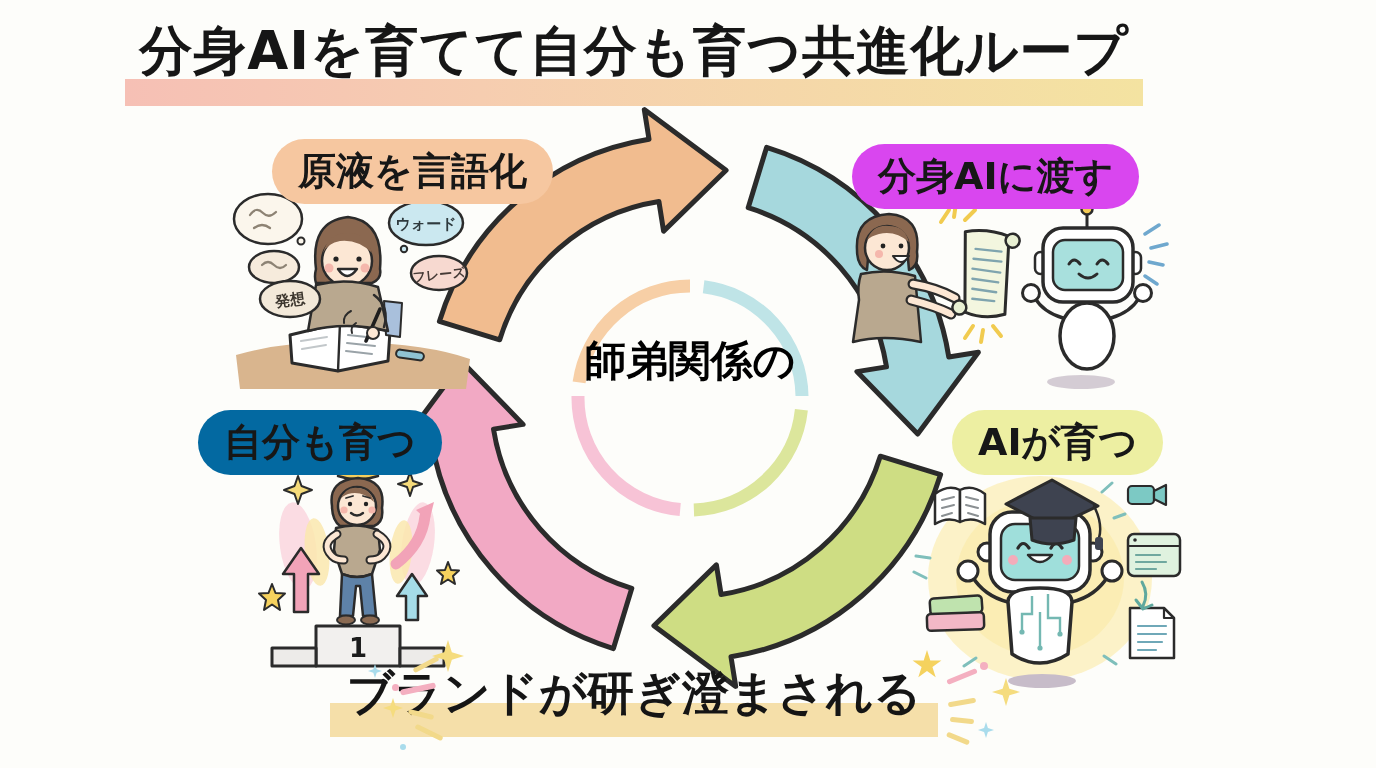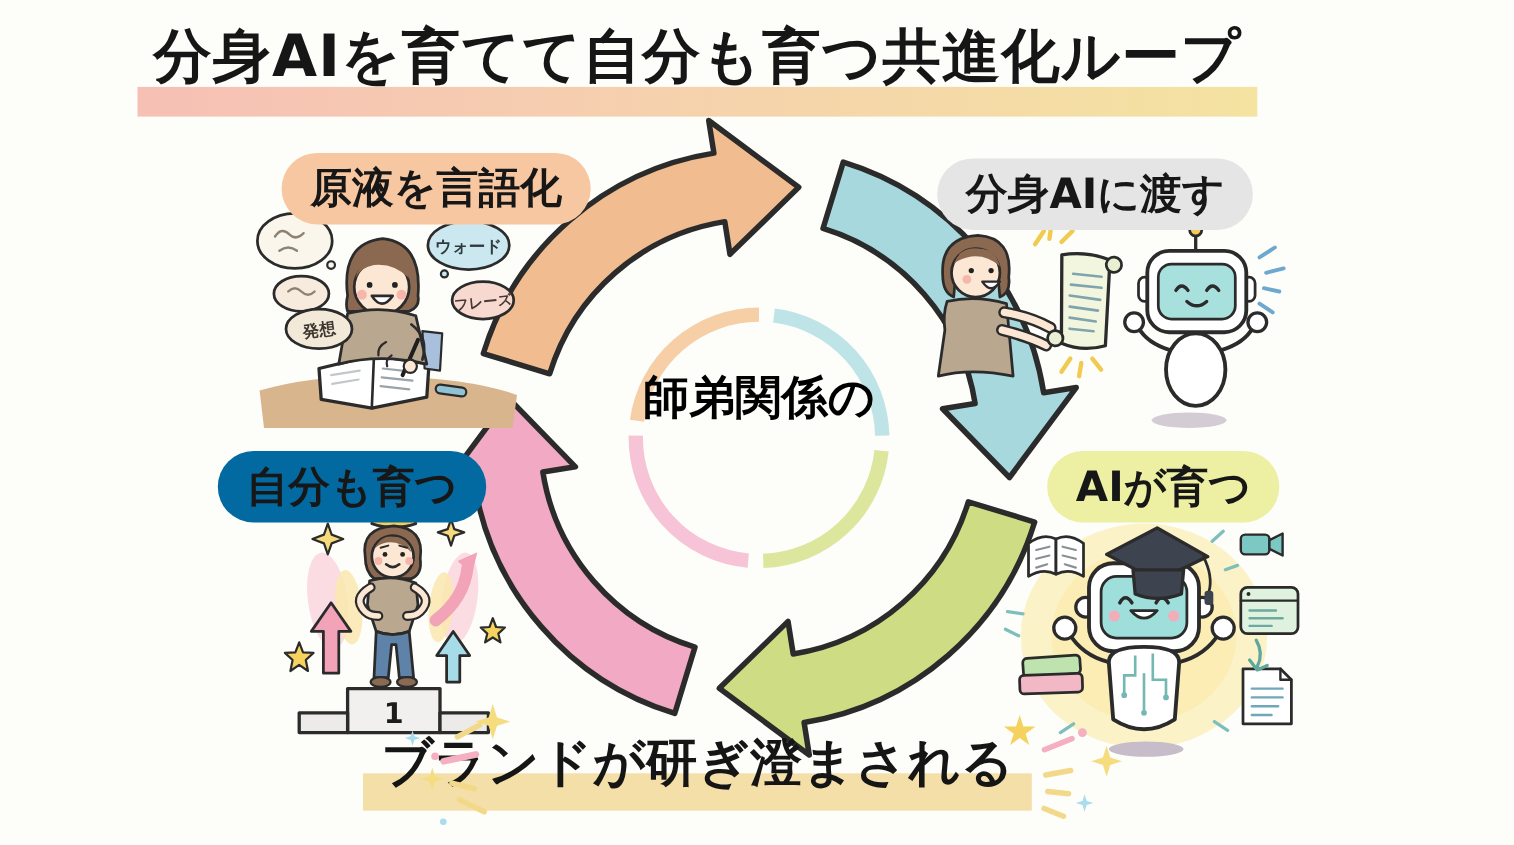--- a/index.html
+++ b/index.html
@@ -26,21 +26,21 @@
     background-position:0 100%;
     white-space:nowrap;
   }
 
   
   .pill {
     position:absolute; z-index:6;
     font-size:38px; font-weight:700; color:#171717;
     padding:7px 26px; border-radius:34px; white-space:nowrap;
   }
-  .pill-tl { left:256px; top:139px; }
+  .pill-tl { left:272px; top:139px; }
   .pill-tr { left:852px; top:144px; }
   .pill-br { left:952px; top:410px; }
   .pill-bl { left:198px; top:410px; }
 
   
   .center-text {
     position:absolute; left:545px; top:334px; width:290px; z-index:4;
     text-align:center; font-size:42px; font-weight:700; color:#000000; line-height:1.29;
   }
 
@@ -88,21 +88,21 @@
       <path d="M 703.6 286.8 A 112 112 0 0 1 802.0 396.0" fill="none" stroke="#BFE4E7" stroke-width="13" stroke-linecap="butt"></path>
       <path d="M 801.4 409.7 A 112 112 0 0 1 693.9 509.9" fill="none" stroke="#DCE69C" stroke-width="13" stroke-linecap="butt"></path>
       <path d="M 680.2 509.6 A 112 112 0 0 1 578.0 396.0" fill="none" stroke="#F7C3D6" stroke-width="13" stroke-linecap="butt"></path>
     </svg>
 
   <div class="title-wrap">
     <span class="title">分身AIを育てて自分も育つ共進化ループ</span>
   </div>
 
   <div class="pill pill-tl" style="background: rgb(246, 199, 160);">原液を言語化</div>
-  <div class="pill pill-tr" style="background: #e5e5e5;">分身AIに渡す</div>
+  <div class="pill pill-tr" style="background: #d946ef;">分身AIに渡す</div>
   <div class="pill pill-br" style="background: rgb(237, 239, 162);">AIが育つ</div>
   <div class="pill pill-bl" style="background: #0369a1;">自分も育つ</div>
 
   <div class="center-text">
     <div>師弟関係の</div>
   </div>
 
   <svg class="scene" style="left:228px; top:183px;" width="252" height="212" viewBox="0 0 252 212">
     <path d="M8 172 Q60 157 125 159 Q200 161 242 176 L238 206 L12 206 Z" fill="#D9B58E"></path>
     <path d="M62 152 L112 140 L162 148 L160 178 L110 188 L64 180 Z" fill="#FFFFFF" class="ol" stroke-width="3"></path>

